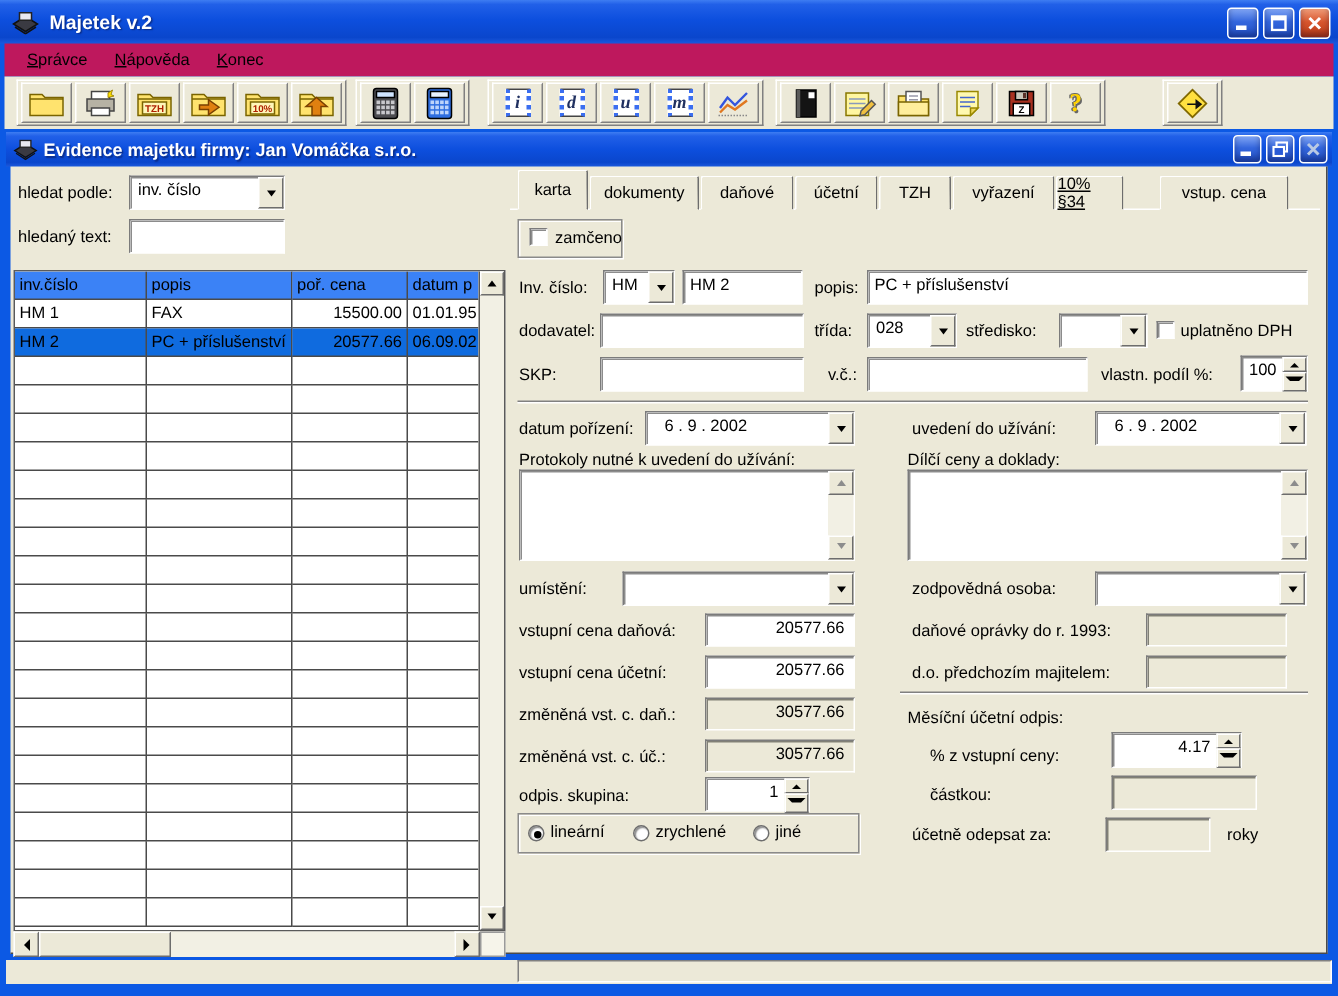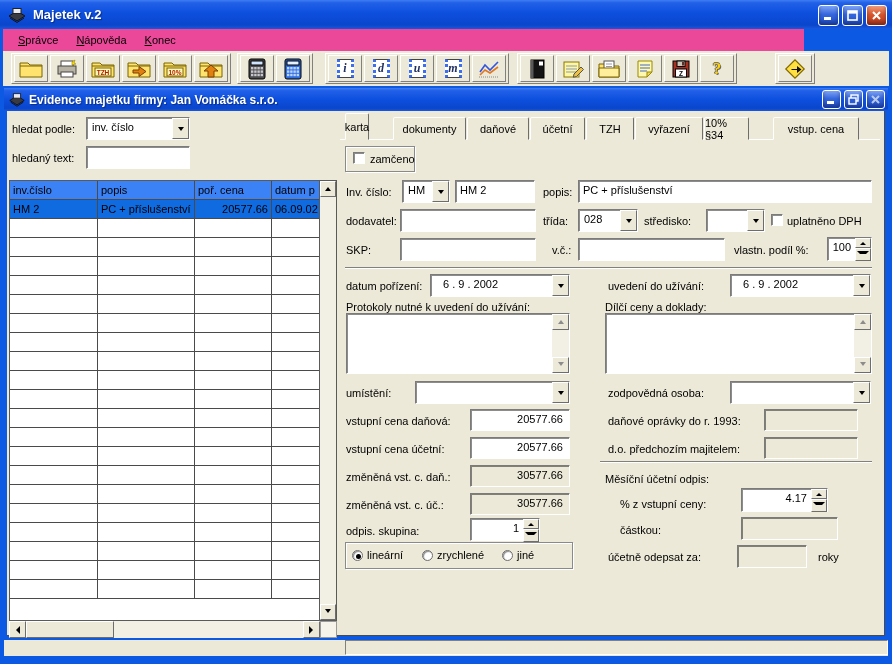--- a/index.html
+++ b/index.html
@@ -21,21 +21,21 @@
   .xpbtn svg { display:block; }
 
   .child-titlebar { position:absolute; left:0; top:0; width:100%; height:23px;
     background:linear-gradient(180deg,#3E7DF2 0%,#2160E8 12%,#0D4FDE 50%,#0A46CC 88%,#1C58DC 100%);
     display:flex; align-items:center; }
   .child-titlebar .ttext { color:#fff; font-weight:bold; font-size:12px; text-shadow:1px 1px 1px #0A2C88; margin-left:3px; }
   .child-titlebar .winbtns { top:2px; right:3px; }
   .xpbtn.small { width:19px; height:19px; }
 
   
-  .menubar { position:absolute; left:3px; top:29px; width:801px; height:22px; background:#ec4899;
+  .menubar { position:absolute; left:3px; top:29px; width:886px; height:22px; background:#be185d;
     display:flex; align-items:center; padding-left:6px;text-align:center; }
   .menu-item { padding:3px 9px; cursor:default; }
   .toolbar { position:absolute; left:3px; top:51px; width:886px; height:35px; background:#ECE9D8; }
   .tb-group { position:absolute; top:2px; height:31px; border:1px solid; border-color:#fff #808080 #808080 #fff;
     display:flex; align-items:center; padding:1px; background:#ECE9D8; }
   .tb-btn { width:34px; height:27px; border:1px solid; border-color:#fff #808080 #808080 #fff;
     background:#ECE9D8; display:flex; align-items:center; justify-content:center; margin:0 1px; position:relative; }
   .doc-ic { width:17px; height:19px; background:#fff; border-left:3px dotted #3B6EF0; border-right:3px dotted #3B6EF0;
     border-top:1px solid #444; border-bottom:1px solid #444; display:flex; align-items:center; justify-content:center;
     font:bold italic 12px "Liberation Serif",serif; color:#203060; }
@@ -362,20 +362,26 @@
 <div class="inputbox sunk" style="left:86px;top:146px;width:104px;height:23px"></div>
 
 <div class="tbl">
   <div class="tbl-grid">
       <div class="tr head">
         <div class="td" style="width: 88px;">inv.číslo</div>
         <div class="td" style="width: 97px;">popis</div>
         <div class="td" style="width: 77px;">poř. cena</div>
         <div class="td" style="width: 66px;">datum p</div>
       </div>
+      <div class="tr">
+        <div class="td" style="width: 88px;">HM 1</div>
+        <div class="td" style="width: 97px;">FAX</div>
+        <div class="td num" style="width: 77px;">15500.00</div>
+        <div class="td" style="width: 66px;">01.01.95</div>
+      </div>
       <div class="tr sel">
         <div class="td" style="width: 88px;">HM 2</div>
         <div class="td" style="width: 97px;">PC + příslušenství</div>
         <div class="td num" style="width: 77px;">20577.66</div>
         <div class="td" style="width: 66px;">06.09.02</div>
       </div>
       <div class="tr">
         <div class="td" style="width: 88px;"></div>
         <div class="td" style="width: 97px;"></div>
         <div class="td num" style="width: 77px;"></div>
@@ -513,27 +519,27 @@
   <span class="hthumb"></span>
   <span class="track" style="flex:1"></span>
   <span class="btn">
       <span class="arr-r"></span>
     </span>
 </div>
 <div class="corner"></div>
 
 <div class="tabline"></div>
 <div id="tabbar">
-    <div class="tab active" style="left: 345px; width: 24px;">karta</div>
+    <div class="tab active" style="left: 345px; width: 47px;">karta</div>
     <div class="tab" style="left: 393px; width: 73px;">dokumenty</div>
     <div class="tab" style="left: 467px; width: 62px;">daňové</div>
     <div class="tab" style="left: 530px; width: 55px;">účetní</div>
     <div class="tab" style="left: 586px; width: 48px;">TZH</div>
     <div class="tab" style="left: 635px; width: 68px;">vyřazení</div>
-    <div class="tab" style="left: 704px; width: 45px;">10% §34</div>
+    <div class="tab" style="left: 704px; width: 45px; text-decoration: underline;">10% §34</div>
     <div class="tab" style="left: 773px; width: 86px;">vstup. cena</div>
   </div>
 
 <div class="groupbox" style="left:345px;top:146px;width:70px;height:26px"></div>
 <span class="cb sunk" style="left:353px;top:152px"></span>
 <span class="lbl" style="left:370px;top:153px">zamčeno</span>
 
 <span class="lbl" style="left:346px;top:186px">Inv. číslo:</span>
 <div class="combo sunk" style="left:402px;top:180px;width:48px;height:23px">
   <span class="cval">HM</span>

